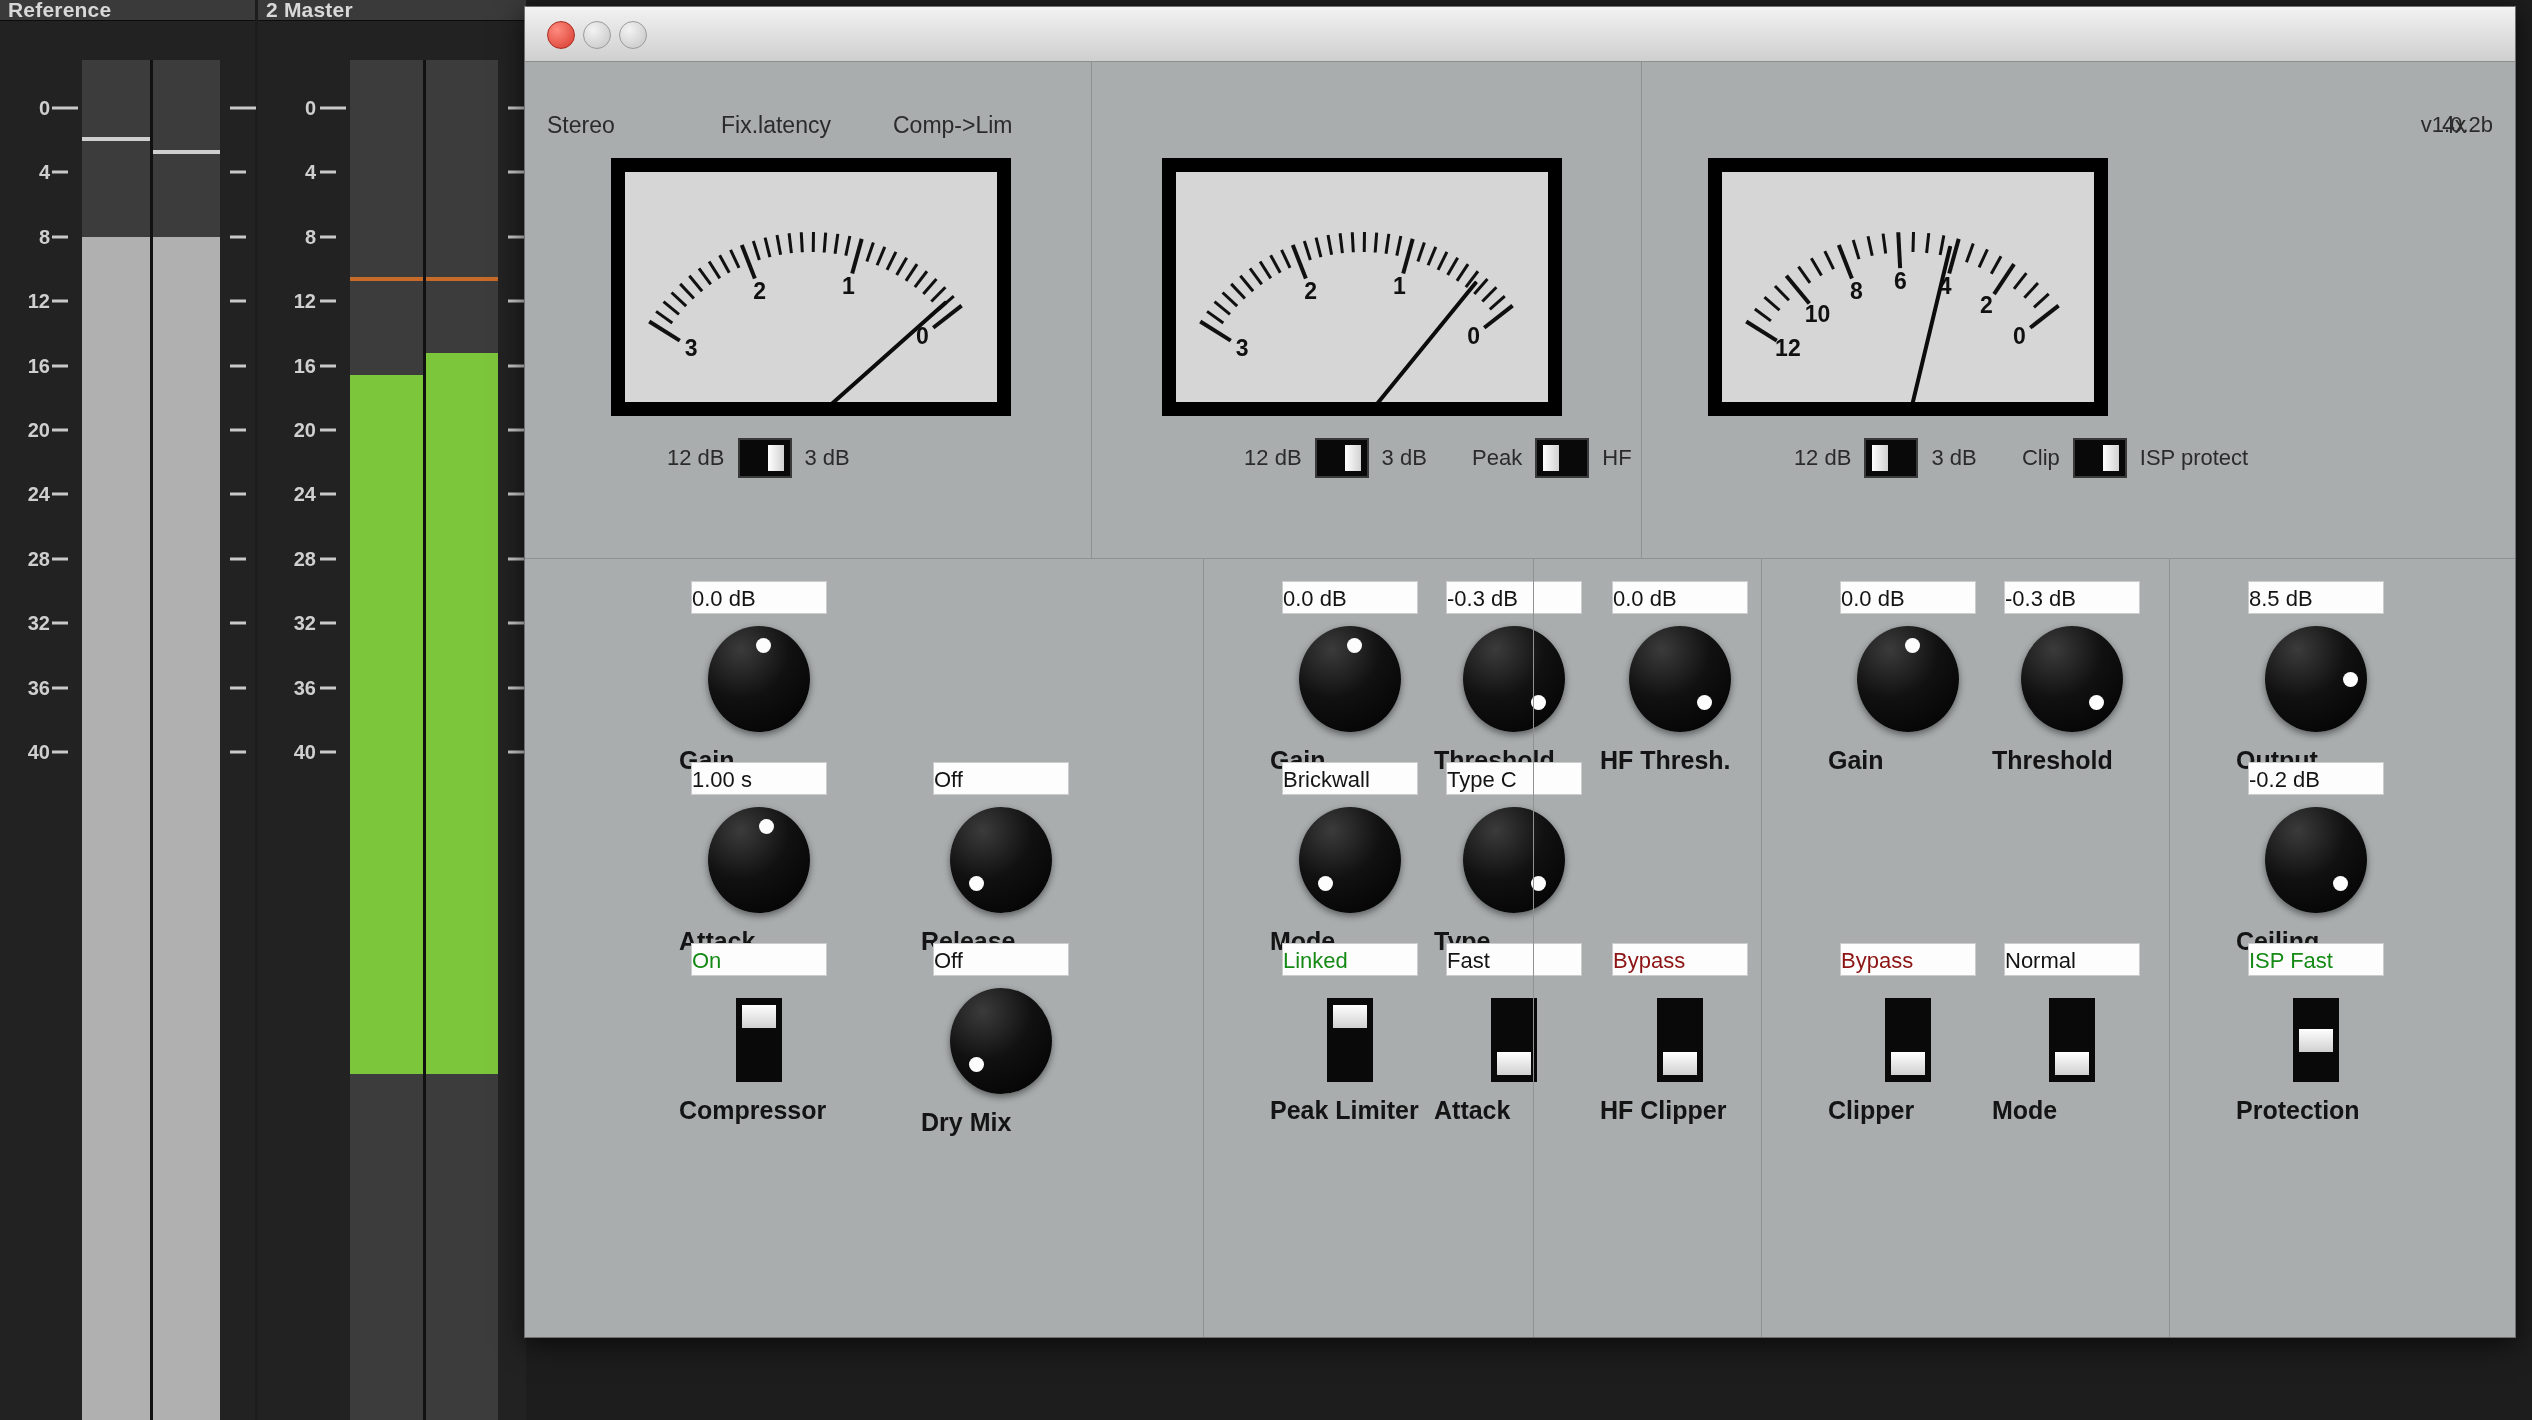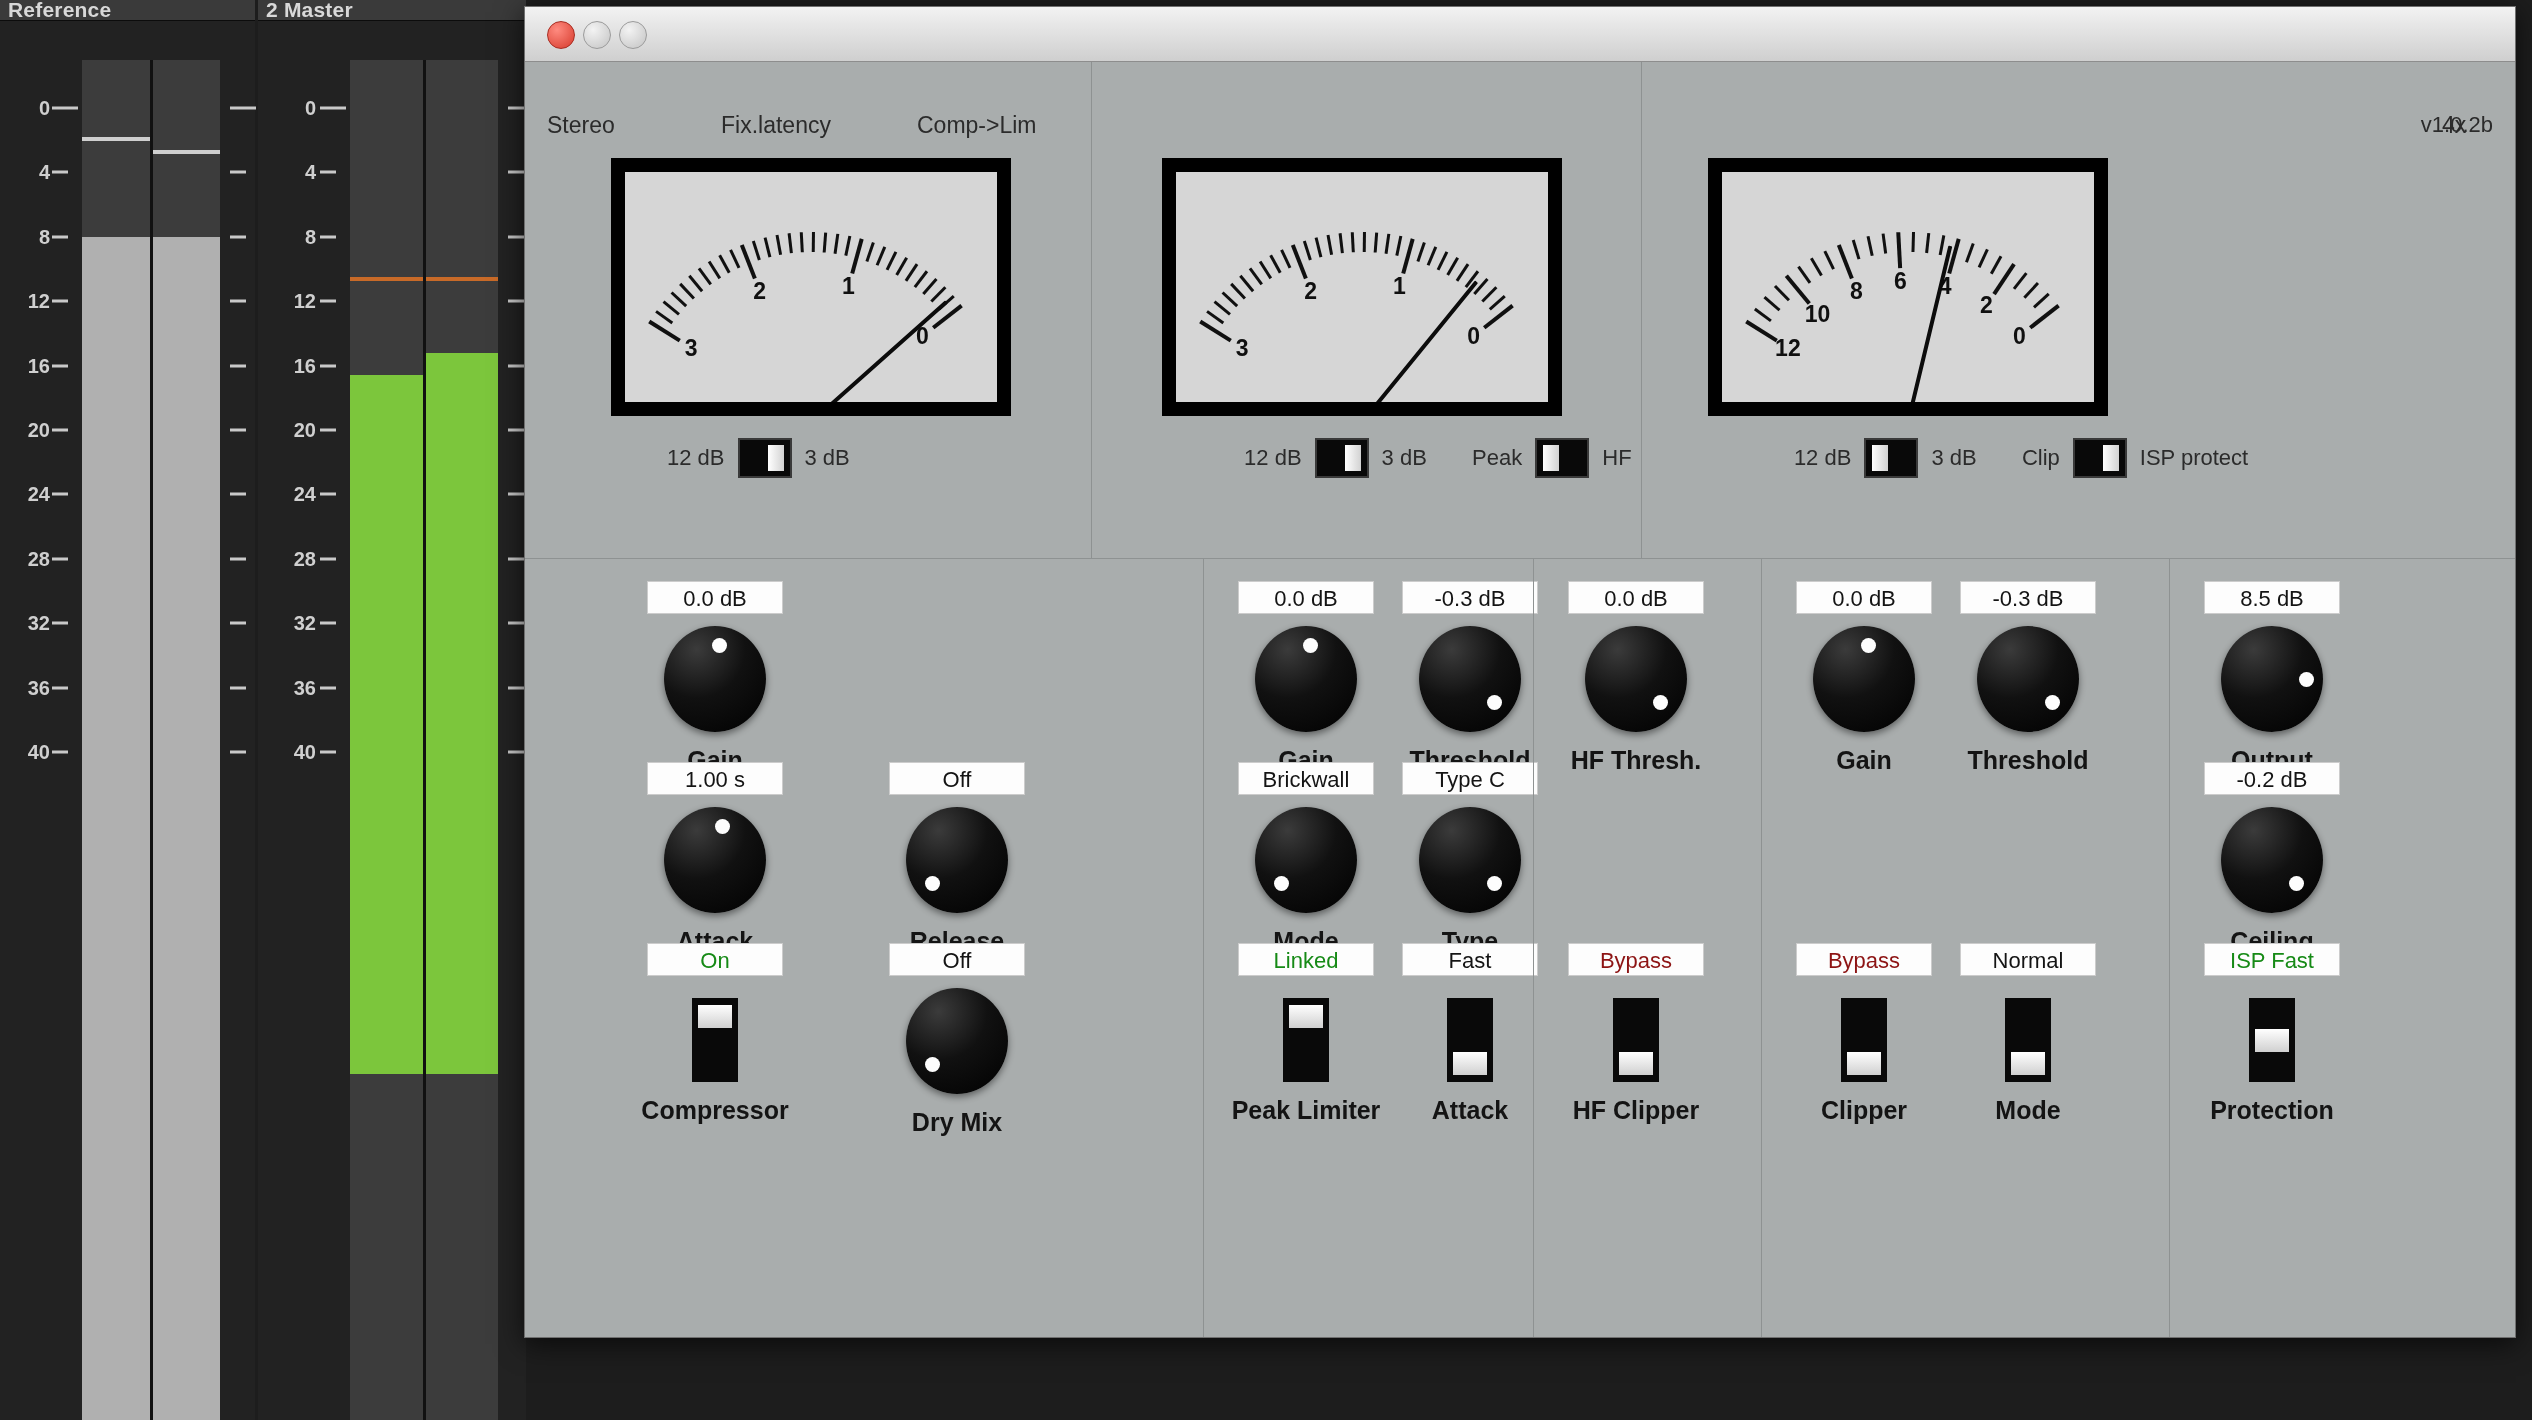--- a/index.html
+++ b/index.html
@@ -54,21 +54,21 @@
   .hsw{width:54px;height:40px;background:#090909;border:2px solid #3a3a3a;
        position:relative;box-sizing:border-box;}
   .hsw i{position:absolute;top:5px;bottom:5px;width:16px;
          background:linear-gradient(90deg,#ffffff,#d2d2d2);}
   .hsw.left i{left:6px;} .hsw.right i{right:6px;}
 
   
   #ctrlrow{position:relative;height:778px;display:flex;}
   .cpanel{position:relative;height:100%;box-sizing:border-box;}
   .cpanel + .cpanel{border-left:1px solid #8e9292;}
-  .ctl{position:absolute;width:160px;text-align:center;}
+  .ctl{position:absolute;width:160px;text-align:left;margin-left:44px;}
   .readout{height:33px;line-height:33px;background:#fdfdfd;font-size:22px;color:#141414;
            border:1px solid #cccccc;box-sizing:border-box;margin:0 auto;width:136px;}
   .readout.green{color:#168a16;} .readout.red{color:#8d1414;}
   .knob{width:102px;height:106px;margin:12px auto 0;border-radius:50%;
         background:radial-gradient(circle at 32% 22%,#3b3b3b 0%,#111 45%,#000 100%);
         position:relative;box-shadow:0 3px 7px rgba(0,0,0,.45);}
   .knob b{position:absolute;width:15px;height:15px;border-radius:50%;
           background:#fdfdfd;left:50%;top:50%;margin:-7.5px 0 0 -7.5px;}
   .vsw{width:46px;height:84px;background:#090909;margin:22px auto 0;position:relative;}
   .vsw i{position:absolute;left:6px;right:6px;height:23px;
@@ -191,21 +191,21 @@
     <div class="tl tl-close"></div>
     <div class="tl tl-min"></div>
     <div class="tl tl-zoom"></div>
   </div>
 
   <div id="body">
     <div id="meterrow">
         <div class="mpanel" style="width: 850px;">
           <div class="hdr" style="left: 22px;">Stereo</div>
           <div class="hdr" style="left: 196px;">Fix.latency</div>
-          <div class="hdr" style="left: 392px;">Comp-&gt;Lim</div>
+          <div class="hdr" style="left: 368px;">Comp-&gt;Lim</div>
           <div class="vu-frame" style="left: 86px; top: 96px; width: 400px; height: 258px;">
             <div class="vu-face">
               <div class="vu-tick" style="width: 3.5px; height: 35.65px; left: 186px; top: 59.8px; transform: translateX(-50%) rotate(-58deg); transform-origin: 50% 190.9px;"></div>
               <div class="vu-tick" style="width: 2.5px; height: 19.55px; left: 186px; top: 59.8px; transform: translateX(-50%) rotate(-54.3333deg); transform-origin: 50% 190.9px;"></div>
               <div class="vu-tick" style="width: 2.5px; height: 19.55px; left: 186px; top: 59.8px; transform: translateX(-50%) rotate(-50.6667deg); transform-origin: 50% 190.9px;"></div>
               <div class="vu-tick" style="width: 2.5px; height: 19.55px; left: 186px; top: 59.8px; transform: translateX(-50%) rotate(-47deg); transform-origin: 50% 190.9px;"></div>
               <div class="vu-tick" style="width: 2.5px; height: 19.55px; left: 186px; top: 59.8px; transform: translateX(-50%) rotate(-43.3333deg); transform-origin: 50% 190.9px;"></div>
               <div class="vu-tick" style="width: 2.5px; height: 19.55px; left: 186px; top: 59.8px; transform: translateX(-50%) rotate(-39.6667deg); transform-origin: 50% 190.9px;"></div>
               <div class="vu-tick" style="width: 2.5px; height: 19.55px; left: 186px; top: 59.8px; transform: translateX(-50%) rotate(-36deg); transform-origin: 50% 190.9px;"></div>
               <div class="vu-tick" style="width: 2.5px; height: 19.55px; left: 186px; top: 59.8px; transform: translateX(-50%) rotate(-32.3333deg); transform-origin: 50% 190.9px;"></div>

